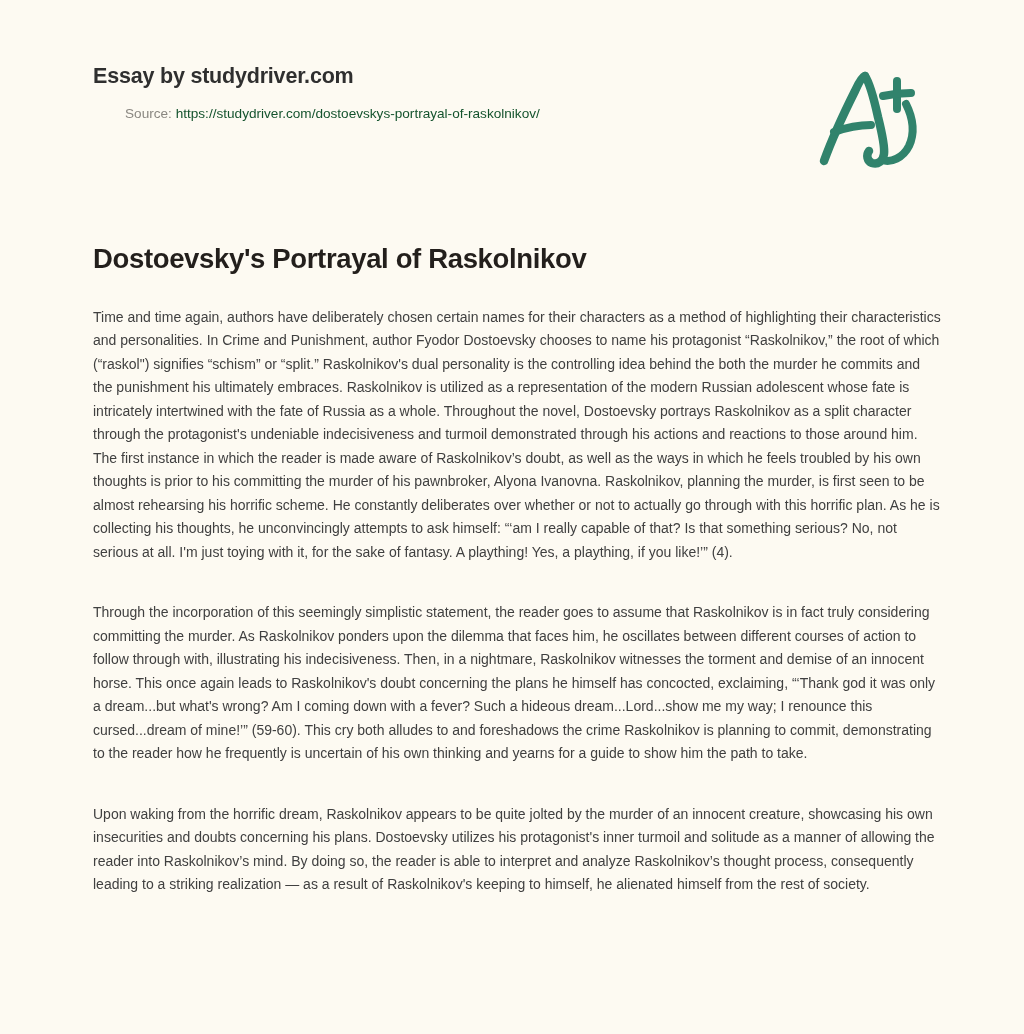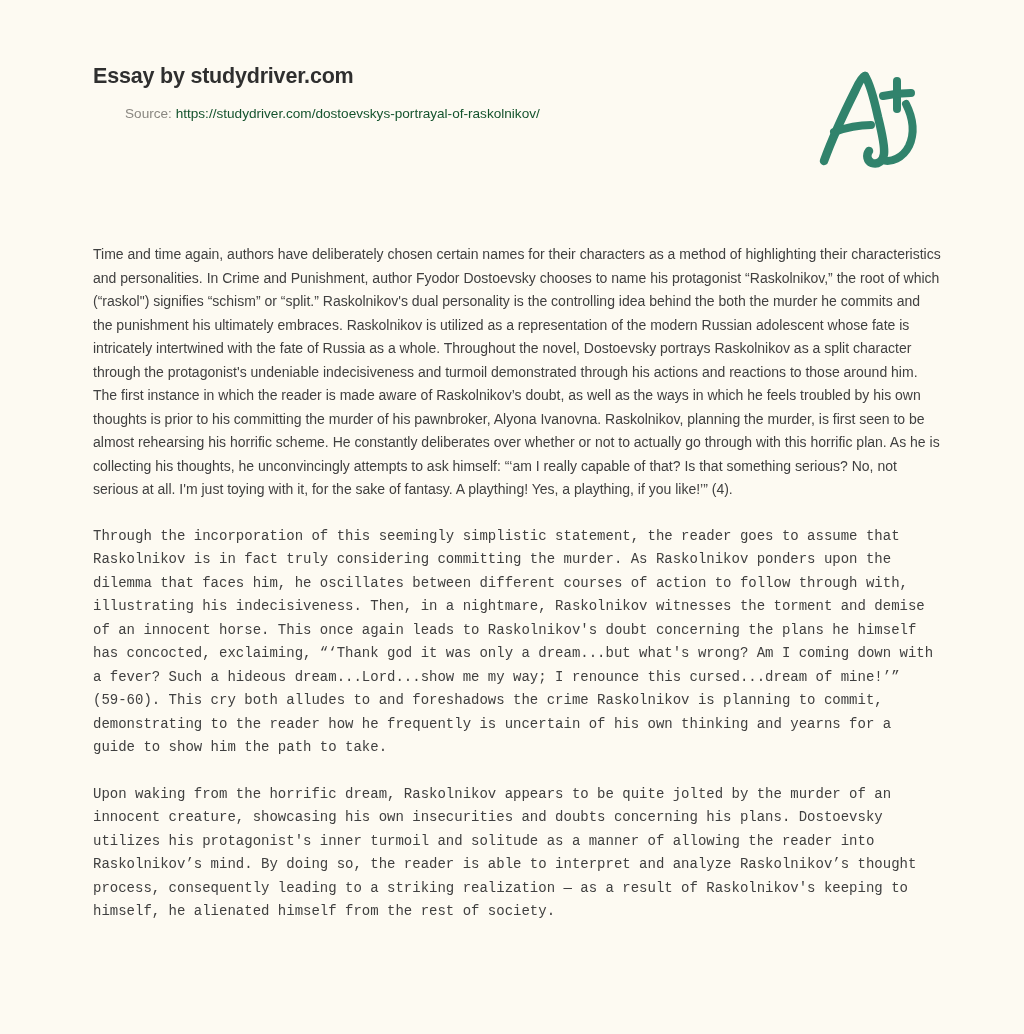--- a/index.html
+++ b/index.html
@@ -105,22 +105,21 @@
   .body-text p {
     margin: 0;
     font-family: "Liberation Sans", sans-serif;
     font-size: 14px;
     line-height: 23.5px;
     color: #404040;
     text-align: left;
   }
 
   .body-text p.spaced {
-    margin-top: 23px;
-    font-family: Liberation Mono, monospace;
+    margin-top: 37px;
   }
 </style>
 </head>
 <body>
 
 <div class="page">
 
   <div class="header">
 
     <div class="brand-block">
@@ -148,20 +147,21 @@
           <path d="M71 30 C80 28 90 27 99 27" stroke-width="8"></path>
 
           <path d="M94 38 C101 52 103 67 97 80 C91 92 79 97 70 94" stroke-width="8"></path>
         </g>
       </svg>
     </div>
 
   </div>
 
   <div class="article">
+    <h1 class="article-title">Dostoevsky's Portrayal of Raskolnikov</h1>
 
     <div class="body-text">
       <p>Time and time again, authors have deliberately chosen certain names for their characters as a method of highlighting their characteristics and personalities. In Crime and Punishment, author Fyodor Dostoevsky chooses to name his protagonist “Raskolnikov,” the root of which (“raskol") signifies “schism” or “split.” Raskolnikov's dual personality is the controlling idea behind the both the murder he commits and the punishment his ultimately embraces. Raskolnikov is utilized as a representation of the modern Russian adolescent whose fate is intricately intertwined with the fate of Russia as a whole. Throughout the novel, Dostoevsky portrays Raskolnikov as a split character through the protagonist's undeniable indecisiveness and turmoil demonstrated through his actions and reactions to those around him.</p>
       <p>The first instance in which the reader is made aware of Raskolnikov’s doubt, as well as the ways in which he feels troubled by his own thoughts is prior to his committing the murder of his pawnbroker, Alyona Ivanovna. Raskolnikov, planning the murder, is first seen to be almost rehearsing his horrific scheme. He constantly deliberates over whether or not to actually go through with this horrific plan. As he is collecting his thoughts, he unconvincingly attempts to ask himself: “‘am I really capable of that? Is that something serious? No, not serious at all. I'm just toying with it, for the sake of fantasy. A plaything! Yes, a plaything, if you like!’” (4).</p>
       <p class="spaced">Through the incorporation of this seemingly simplistic statement, the reader goes to assume that Raskolnikov is in fact truly considering committing the murder. As Raskolnikov ponders upon the dilemma that faces him, he oscillates between different courses of action to follow through with, illustrating his indecisiveness. Then, in a nightmare, Raskolnikov witnesses the torment and demise of an innocent horse. This once again leads to Raskolnikov's doubt concerning the plans he himself has concocted, exclaiming, “‘Thank god it was only a dream...but what's wrong? Am I coming down with a fever? Such a hideous dream...Lord...show me my way; I renounce this cursed...dream of mine!’” (59-60). This cry both alludes to and foreshadows the crime Raskolnikov is planning to commit, demonstrating to the reader how he frequently is uncertain of his own thinking and yearns for a guide to show him the path to take.</p>
       <p class="spaced">Upon waking from the horrific dream, Raskolnikov appears to be quite jolted by the murder of an innocent creature, showcasing his own insecurities and doubts concerning his plans. Dostoevsky utilizes his protagonist's inner turmoil and solitude as a manner of allowing the reader into Raskolnikov’s mind. By doing so, the reader is able to interpret and analyze Raskolnikov’s thought process, consequently leading to a striking realization — as a result of Raskolnikov's keeping to himself, he alienated himself from the rest of society.</p>
     </div>
   </div>
 
 </div>

